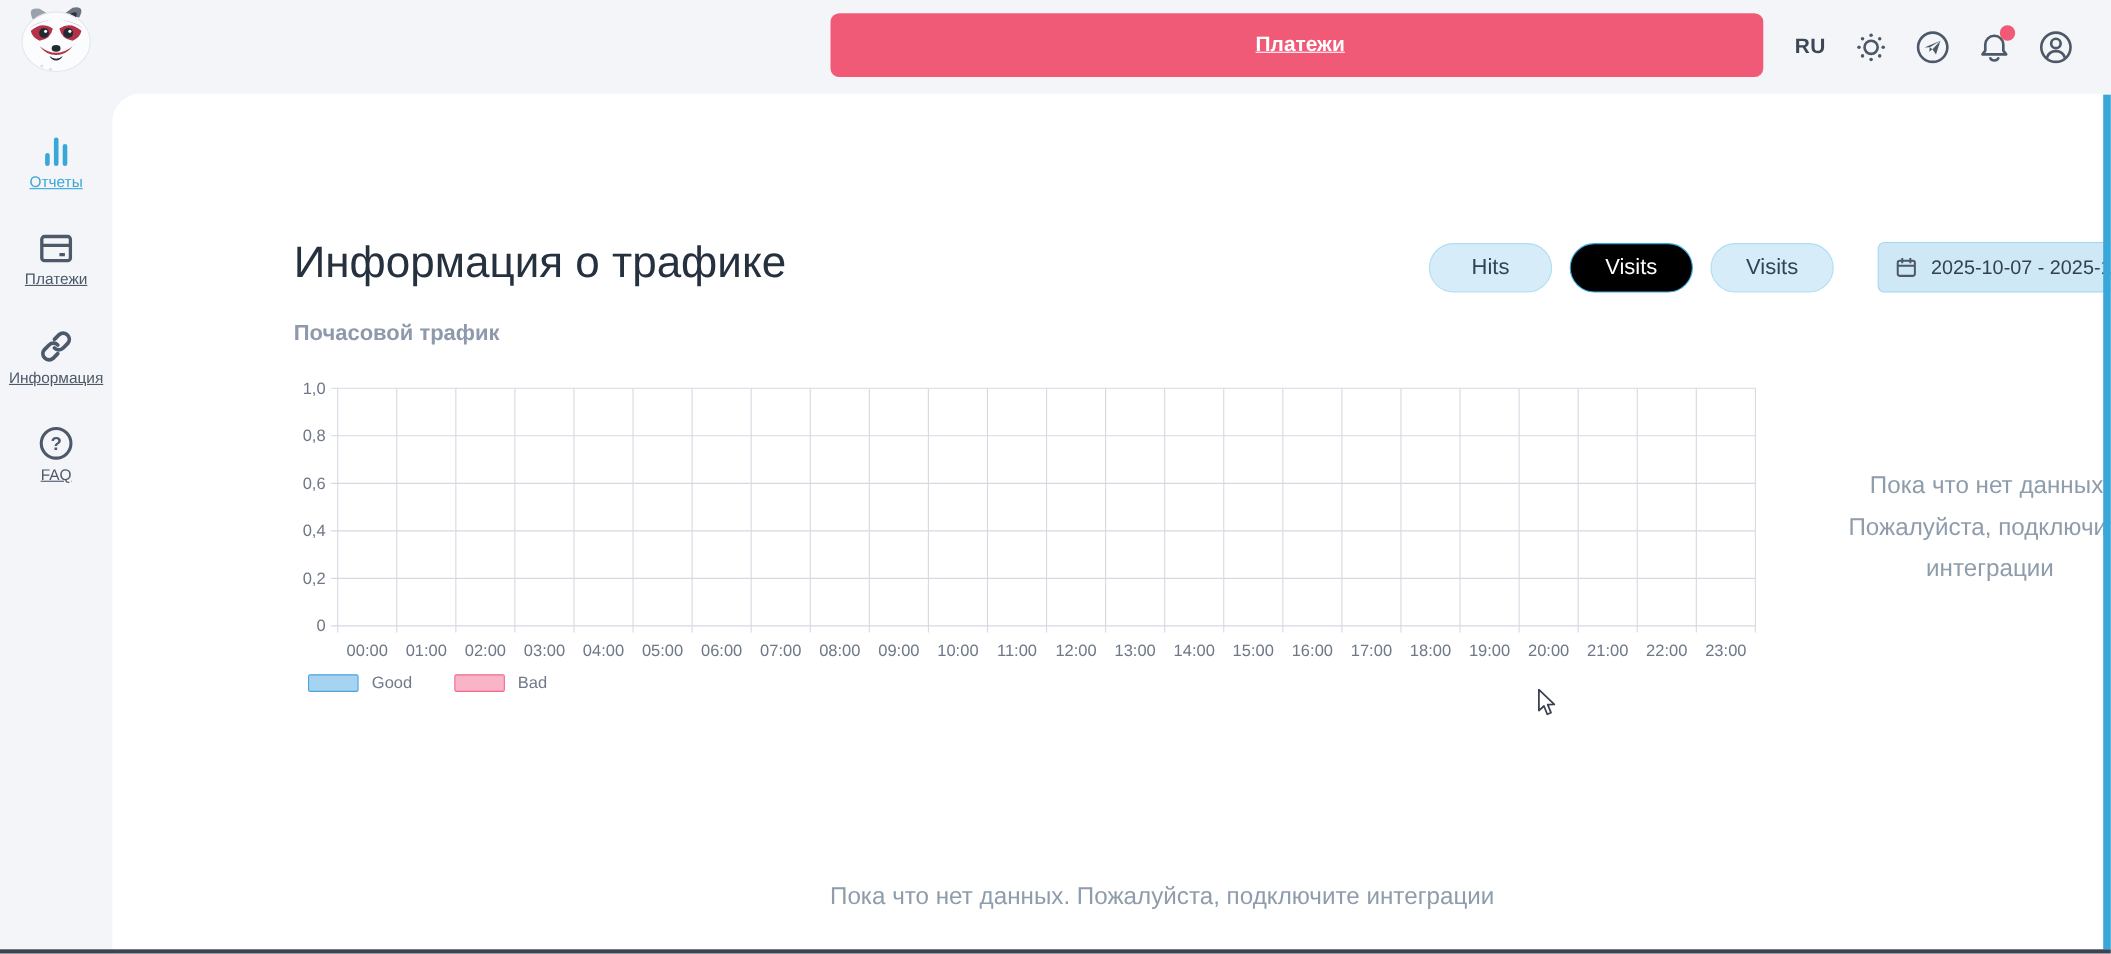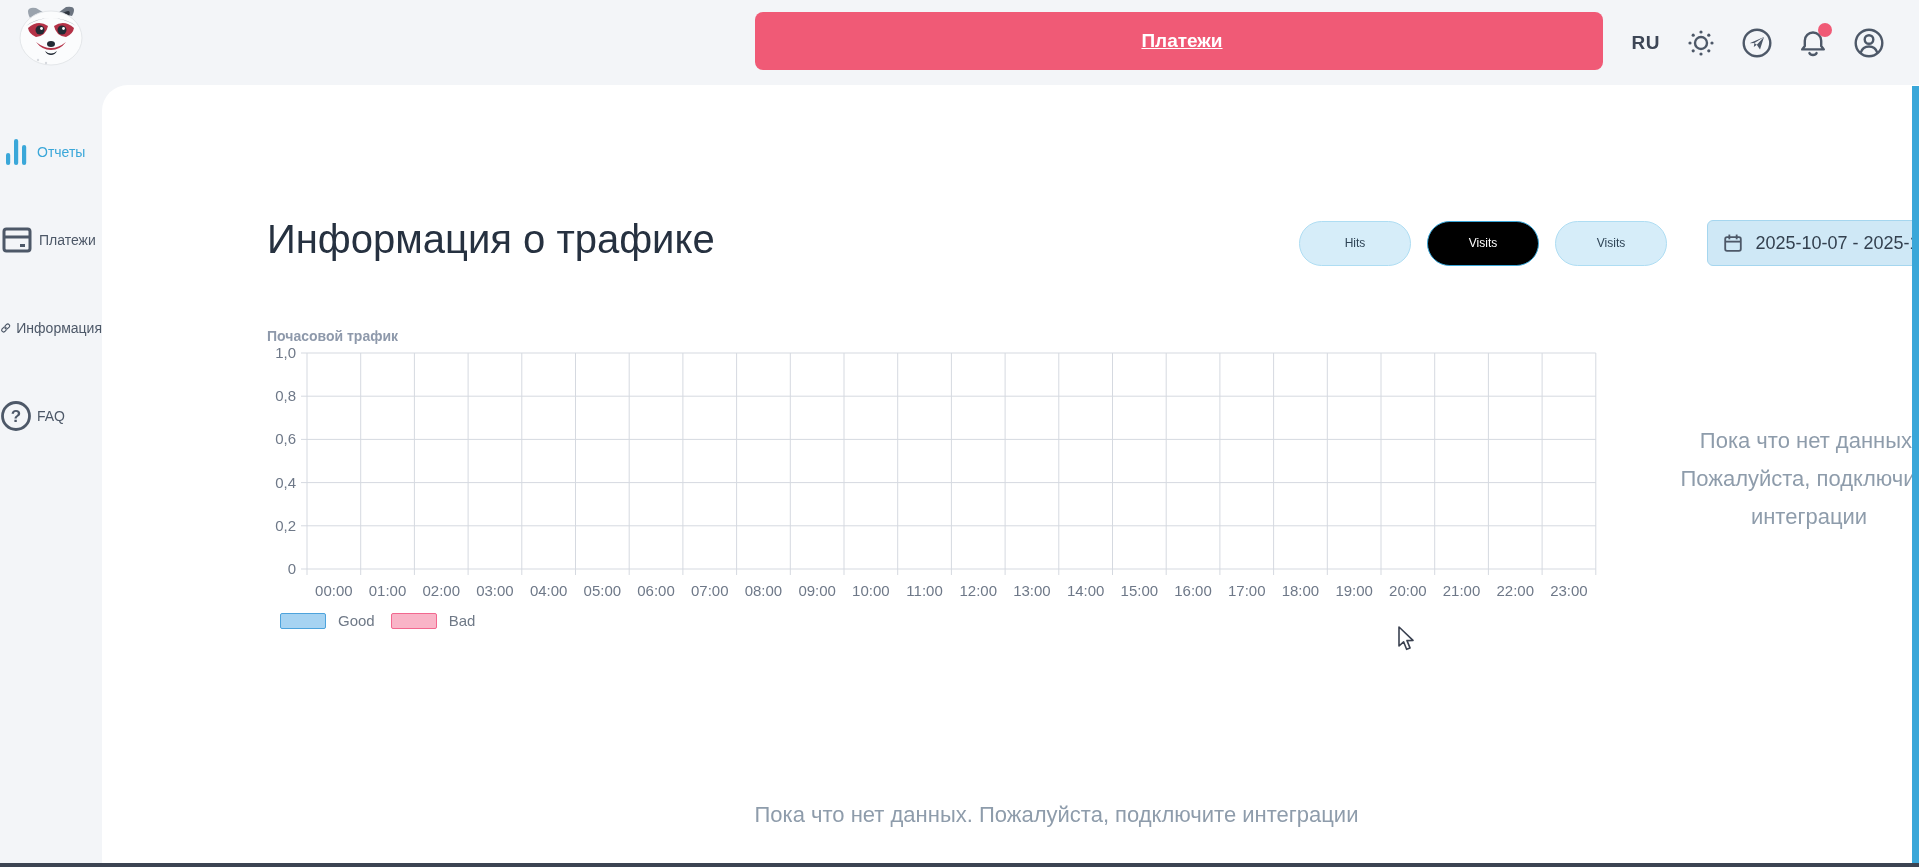--- a/index.html
+++ b/index.html
@@ -18,43 +18,43 @@
     font-size:19px;white-space:nowrap;
   }
   .banner a{color:#ffffff;font-weight:bold;text-decoration:underline;margin-left:6px;cursor:pointer;}
   .hdr-right{position:absolute;right:35px;top:0;height:85px;display:flex;align-items:center;gap:26px;}
   .lang{font-size:19px;font-weight:600;color:#3d4656;letter-spacing:.5px;cursor:pointer;}
   .hicon{width:30px;height:30px;position:relative;cursor:pointer;display:block;}
   .badge-dot{position:absolute;right:-4px;top:-5px;width:14px;height:14px;border-radius:50%;background:#f05a76;}
   
   .sidebar{position:absolute;left:0;top:85px;width:102px;bottom:0;background:#f3f5f8;
     display:flex;flex-direction:column;align-items:center;padding-top:38px;gap:30px;box-sizing:border-box;z-index:2;}
-  .side-item{width:102px;height:58px;display:flex;flex-direction:row;align-items:center;justify-content:flex-start;
-    gap:5px;cursor:pointer;color:#4d5868;}
+  .side-item{width:102px;height:58px;display:flex;flex-direction:column;align-items:center;justify-content:flex-start;
+    gap:5px;cursor:pointer;color:#4d5868;text-decoration:underline;}
   .side-item .lbl{font-size:14px;line-height:15px;}
   .side-item svg{display:block;}
   .side-item.active{color:#3aa7d9;}
   
   .main{position:absolute;left:102px;top:85px;right:0;bottom:0;background:#ffffff;border-top-left-radius:26px;z-index:1;}
   .page-title{position:absolute;left:165px;top:132px;font-size:40px;font-weight:normal;color:#263140;}
-  .section-title{position:absolute;left:165px;top:207px;font-size:14px;font-weight:bold;color:#8e99ab;margin-top:36px;}
+  .section-title{position:absolute;left:165px;top:207px;font-size:20px;font-weight:bold;color:#8e99ab;}
   .controls{position:absolute;top:135px;left:1197px;display:flex;align-items:center;}
   .tab{
     min-width:112px;height:45px;border-radius:23px;border:1px solid #aeddf3;background:#d6edf9;
-    color:#2f4456;font-size:12px;font-family:inherit;display:flex;align-items:center;justify-content:center;
+    color:#2f4456;font-size:20px;font-family:inherit;display:flex;align-items:center;justify-content:center;
     cursor:pointer;box-sizing:border-box;margin-right:16px;padding:0 20px;
   }
   .tab.active{background:#000000;border-color:#3aa7d9;color:#ffffff;}
   .datepicker{
     margin-left:24px;width:264px;height:46px;border-radius:6px;border:1px solid #a5d6ef;background:#cfe8f6;
     display:flex;align-items:center;justify-content:center;gap:11px;cursor:pointer;box-sizing:border-box;
     color:#33404f;font-size:18px;
   }
   .chart-svg{position:absolute;left:150px;top:254px;}
-  .legend{position:absolute;left:178px;top:527px;display:flex;align-items:center;gap:16px;}
+  .legend{position:absolute;left:178px;top:527px;display:flex;align-items:center;gap:38px;}
   .legend-item{display:flex;align-items:center;gap:12px;}
   .legend-item .swatch{width:46px;height:16px;border-radius:2px;border:1.5px solid transparent;box-sizing:border-box;}
   .legend-item .lname{font-size:15px;color:#6f7987;}
   .empty-side{position:absolute;left:1552px;top:337px;width:310px;text-align:center;
     font-size:22px;line-height:38px;color:#8e9cab;}
   .server-time{position:absolute;left:993px;top:556px;width:500px;text-align:right;font-size:19px;color:#8f9aac;}
   .empty-bottom{position:absolute;left:102px;right:10px;top:717px;text-align:center;font-size:22px;color:#8e9cab;}
   
   .scrollbar-v{position:absolute;right:0;top:86px;bottom:4px;width:7px;background:#3aa7d9;z-index:6;}
   .bottom-strip{position:absolute;left:0;right:0;bottom:0;height:4px;background:#3c4452;z-index:7;}

